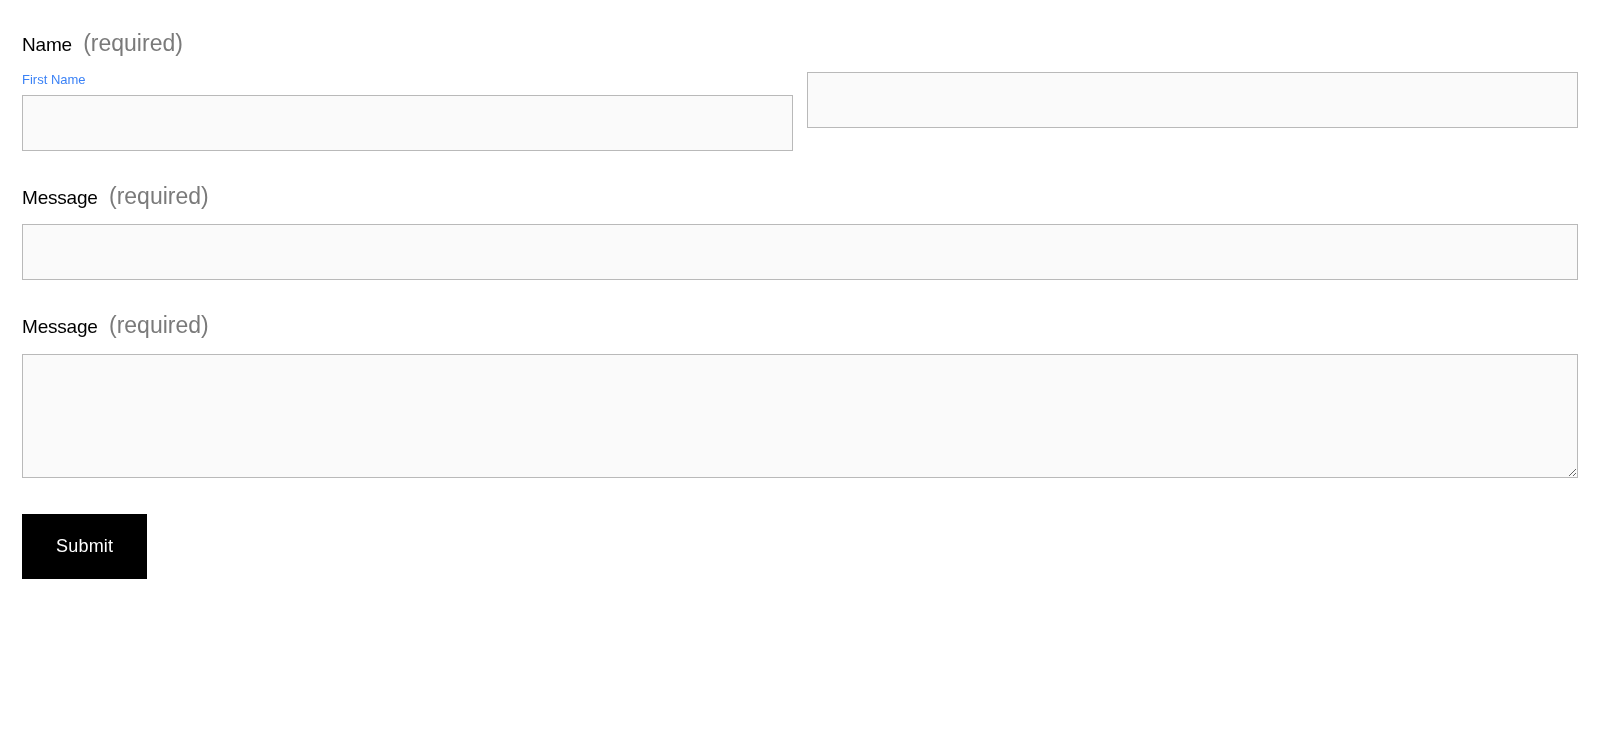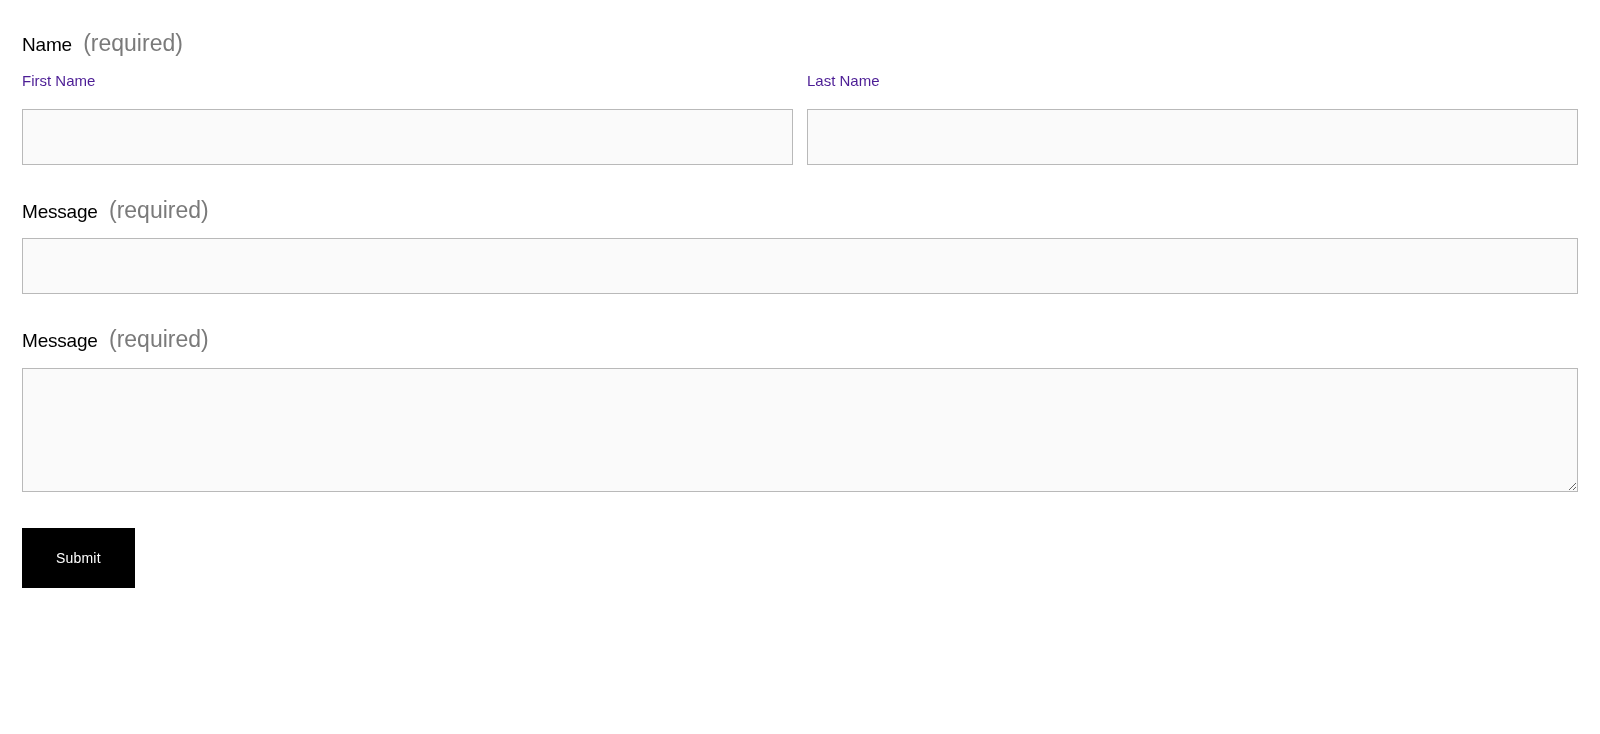--- a/index.html
+++ b/index.html
@@ -32,23 +32,23 @@
       margin-left: 6px;
     }
     .name-row {
       display: flex;
       gap: 14px;
     }
     .name-col {
       flex: 1;
     }
     .sublabel {
-      font-size: 15px;
-      color: #4c1d95;
-      margin-bottom: 20px;
+      font-size: 13px;
+      color: #3b82f6;
+      margin-bottom: 8px;
       display: block;
     }
     input[type="text"],
     input[type="email"],
     textarea {
       width: 100%;
       background: #fafafa;
       border: 1px solid #b9b9b9;
       padding: 16px 14px;
       font-size: 16px;
@@ -58,21 +58,21 @@
     }
     textarea {
       height: 124px;
       resize: both;
     }
     .submit-btn {
       background: #000000;
       color: #ffffff;
       border: none;
       padding: 22px 34px;
-      font-size: 14px;
+      font-size: 18px;
       font-family: inherit;
       cursor: pointer;
       letter-spacing: 0.2px;
     }
   </style>
 </head>
 <body>
 
 <form>
 
@@ -80,21 +80,20 @@
     <div class="group-label">
       <span class="main">Name</span>
       <span class="hint">(required)</span>
     </div>
     <div class="name-row">
       <div class="name-col">
         <label class="sublabel">First Name</label>
         <input type="text" value="" style="">
       </div>
       <div class="name-col">
-        <label class="sublabel">Last Name</label>
         <input type="text" value="" style="">
       </div>
     </div>
   </div>
 
 
   <div class="form-group">
     <div class="group-label">
       <span class="main">Message</span>
       <span class="hint">(required)</span>

